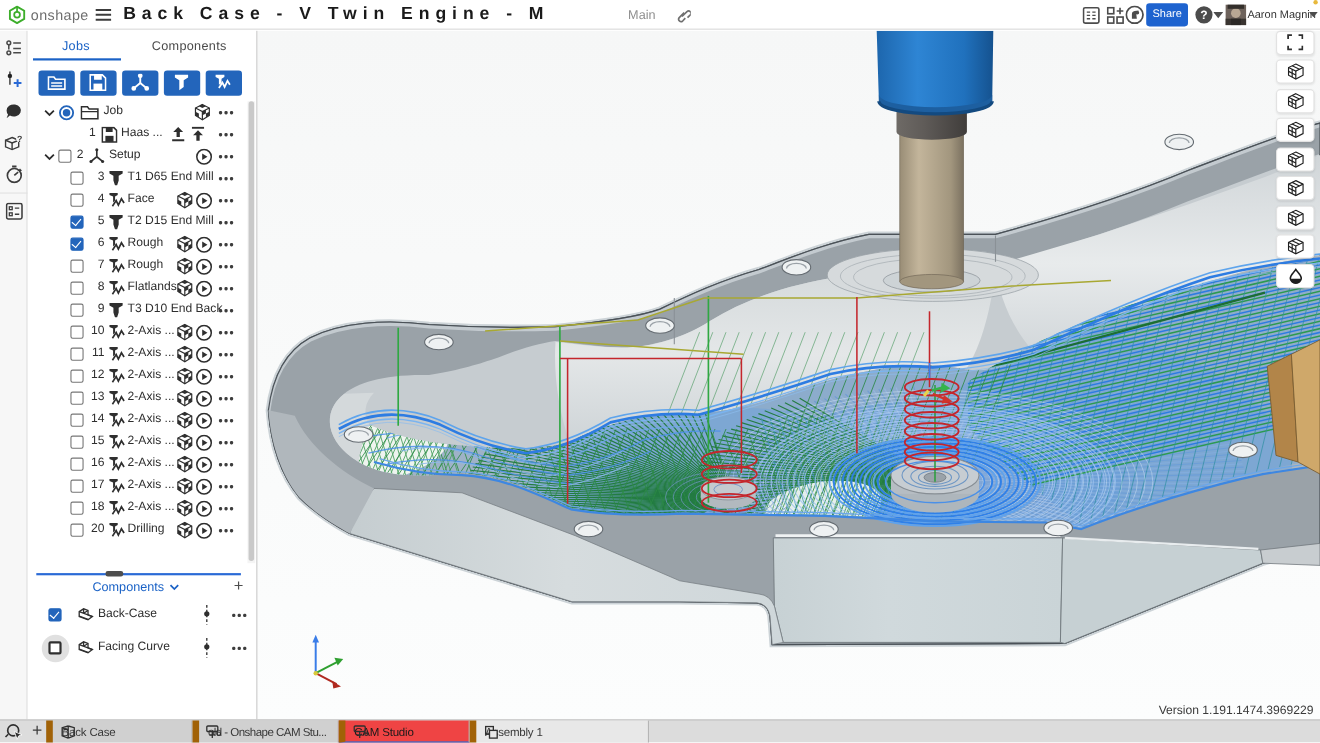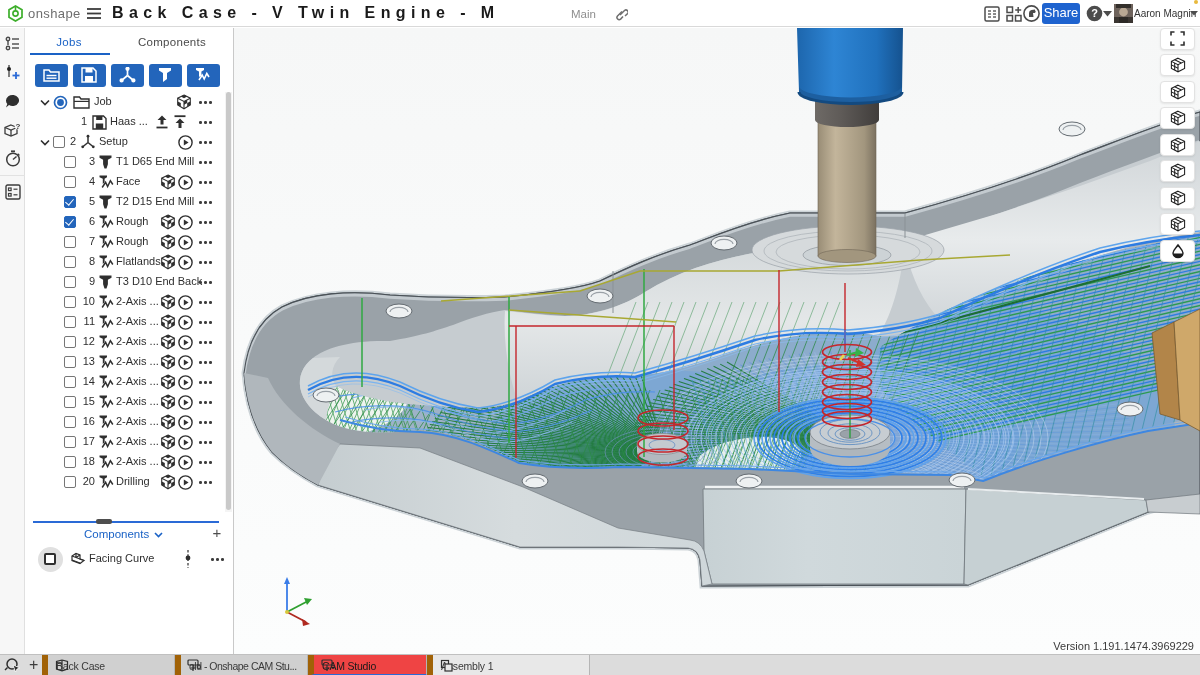--- a/index.html
+++ b/index.html
@@ -3,21 +3,21 @@
 <meta charset="utf-8">
 <style>
   * { margin:0; padding:0; box-sizing:border-box; }
   html,body { width:1200px; height:675px; overflow:hidden; font-family:"Liberation Sans", sans-serif; background:#fff; }
   #app { position:relative; width:1200px; height:675px; }
   
   #topbar { position:absolute; left:0; top:0; width:1200px; height:27px; background:#ffffff; border-bottom:1px solid #d9d9d9; }
   .tb-abs { position:absolute; }
   #doctitle { left:112px; top:4px; font-size:16px; font-weight:bold; color:#1a1a1a; letter-spacing:5.4px; white-space:nowrap; }
   #docmain { left:571px; top:8px; font-size:11.5px; color:#8f8f8f; }
-  #sharebtn { left:1042px; top:3px; width:38px; height:21px; background:#1e63cf; border-radius:3px; color:#fff; font-size:13px; text-align:center; line-height:20px; }
+  #sharebtn { left:1042px; top:3px; width:38px; height:21px; background:#1e63cf; border-radius:3px; color:#fff; font-size:10px; text-align:center; line-height:20px; }
   #username { left:1134px; top:8px; font-size:10px; color:#333; white-space:nowrap; }
   
   #lstrip { position:absolute; left:0; top:28px; width:25px; height:626px; background:#f7f7f7; border-right:1px solid #e0e0e0; }
   
   #panel { position:absolute; left:26px; top:28px; width:208px; height:626px; background:#fff; border-right:1px solid #c9c9c9; }
   #tabs { position:absolute; left:0; top:0; width:100%; height:26px; }
   #tab-jobs { position:absolute; left:0; top:0; width:86px; text-align:center; font-size:11.5px; color:#1a62c6; padding-top:8px; letter-spacing:0.3px;}
   #tab-comp { position:absolute; left:86px; top:0; width:120px; text-align:center; font-size:11.5px; color:#4a4a4a; padding-top:8px; letter-spacing:0.3px;}
   #tab-underline { position:absolute; left:4px; top:25px; width:80px; height:2px; background:#1a62c6; }
   #ptoolbar { position:absolute; left:9px; top:36px; height:22px; }
@@ -1771,20 +1771,39 @@
     </div>
     <div id="compsec">
       <div id="compdivider"></div>
       <div id="comphandle"></div>
       <div id="complabel">Components <svg width="9" height="6" viewBox="0 0 9 6" style="margin-left:2px">
             <polyline points="1,1 4.5,4.5 8,1" fill="none" stroke="#1a62c6" stroke-width="1.6"></polyline>
           </svg></div>
       <div id="compplus">+</div>
       <div id="comprows" style="position:absolute;left:0;top:28px;width:200px">
       <div class="crow">
+            <span class="cb on" style="left:18px;top:9px"></span>
+            <svg width="16" height="16" viewBox="0 0 16 16" style="position:absolute;left:44px;top:7px">
+              <g fill="none" stroke="#2f2f2f" stroke-width="1.2">
+                <path d="M2 5 l4-2.5 4 1.5 v4 l4 1.5 -4 3 -8-3 z"></path>
+                <path d="M2 5 l8 3 v0 M10 4 l-4 2.5 M6 2.5 v4 M2 9 l8 3 M10 8 l4 1.5"></path>
+              </g>
+            </svg>
+            <span class="tlabel" style="left:63px;top:8px">Back-Case</span>
+            <svg width="8" height="18" viewBox="0 0 8 18" style="position:absolute;left:158px;top:6px">
+              <line x1="4" y1="0" x2="4" y2="18" stroke="#2f2f2f" stroke-width="1.2" stroke-dasharray="2.5,1.8"></line>
+              <circle cx="4" cy="8" r="2.4" fill="#2f2f2f"></circle>
+            </svg>
+            <span class="dots" style="left:185px;top:14px">
+              <i></i>
+              <i></i>
+              <i></i>
+            </span>
+          </div>
+      <div class="crow">
             <div style="position:absolute;left:12px;top:3px;width:25px;height:25px;border-radius:50%;background:#e0e0e0"></div>
             <span class="cb" style="left:18px;top:9px;border-color:#2f2f2f;border-width:2px"></span>
             <svg width="16" height="16" viewBox="0 0 16 16" style="position:absolute;left:44px;top:7px">
               <g fill="none" stroke="#2f2f2f" stroke-width="1.2">
                 <path d="M2 5 l4-2.5 4 1.5 v4 l4 1.5 -4 3 -8-3 z"></path>
                 <path d="M2 5 l8 3 v0 M10 4 l-4 2.5 M6 2.5 v4 M2 9 l8 3 M10 8 l4 1.5"></path>
               </g>
             </svg>
             <span class="tlabel" style="left:63px;top:8px">Facing Curve</span>
             <svg width="8" height="18" viewBox="0 0 8 18" style="position:absolute;left:158px;top:6px">

